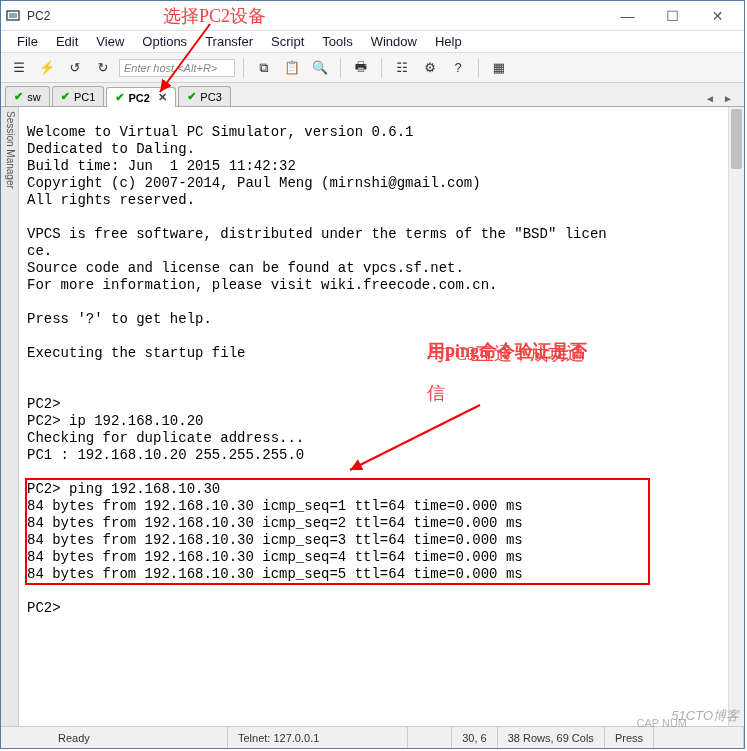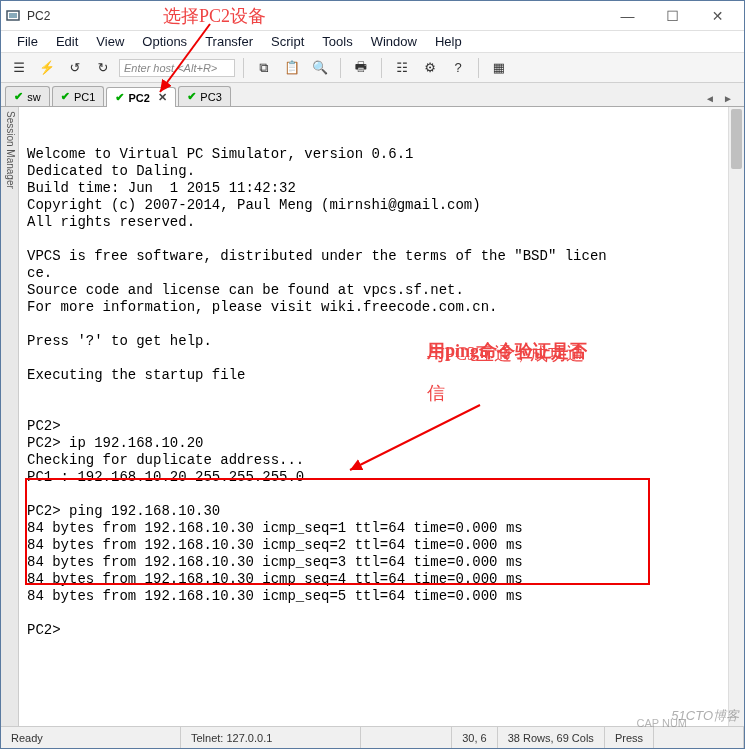--- a/index.html
+++ b/index.html
@@ -132,21 +132,21 @@
       padding: 4px 2px;
       text-align: left;
     }
     .terminal {
       flex: 1;
       font-family: "Courier New", monospace;
       font-size: 14px;
       line-height: 17px;
       color: #000;
       background: #fff;
-      padding: 22px 8px;
+      padding: 0 8px;
       white-space: pre;
       overflow: hidden;
       position: relative;
     }
     .scrollbar-v {
       width: 16px;
       background: #f0f0f0;
       border-left: 1px solid #ddd;
       position: relative;
     }
@@ -163,21 +163,21 @@
       font-size: 11px;
       color: #333;
     }
     .status-cell {
       padding: 0 10px;
       border-right: 1px solid #ccc;
       height: 100%;
       display: flex; align-items: center;
     }
     .status-cell.wide { flex: 0 0 180px; }
-    .status-cell.ready { flex: 0 0 180px; }
+    .status-cell.ready { flex: 0 0 180px; margin-left: 47px; }
     .status-spacer { flex: 1; border-right: 1px solid #ccc; height: 100%; }
     .annotation {
       position: absolute;
       color: #ef4444;
       font-family: "SimSun", serif;
       font-size: 18px;
       pointer-events: none;
       z-index: 100;
     }
     .red-box {

